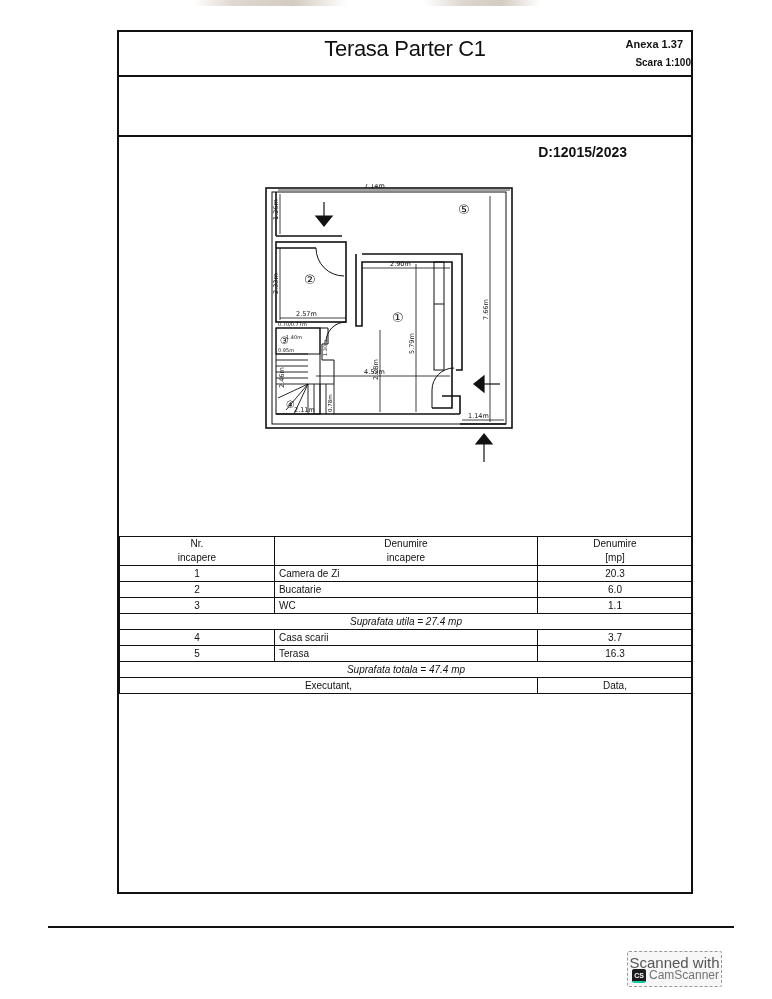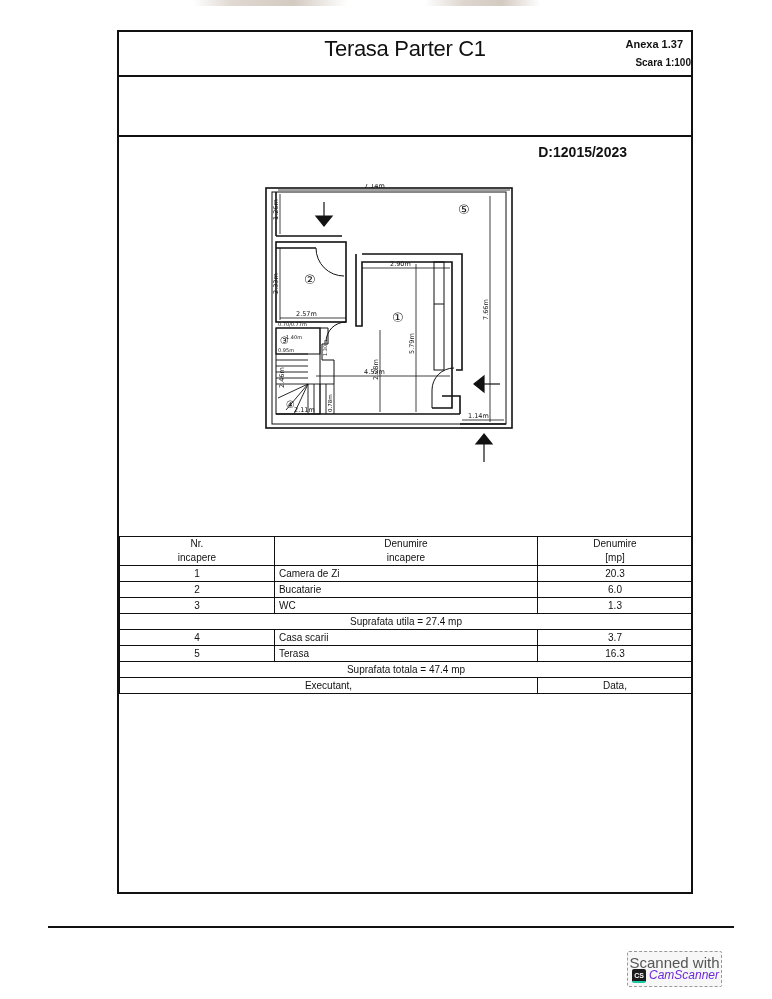--- a/index.html
+++ b/index.html
@@ -18,31 +18,31 @@
   .blank-row { position: absolute; left: 0; top: 43px; width: 100%; height: 60px; border-bottom: 2px solid #111; }
   .docnum { position: absolute; right: 64px; top: 112px; font-size: 14px; font-weight: bold; }
   .plan { position: absolute; left: 145px; top: 152px; width: 260px; height: 280px; }
   .plan text { font-family: "DejaVu Sans", sans-serif; }
   table.rooms { position: absolute; left: 0; top: 504px; width: 574px; border-collapse: collapse; font-size: 10px; }
   table.rooms td, table.rooms th { border: 1.5px solid #111; padding: 0 4px; height: 15px; font-weight: normal; }
   table.rooms th { font-size: 10px; line-height: 14px; }
   table.rooms .c-nr { width: 120px; text-align: center; }
   table.rooms .c-name { width: 210px; text-align: left; }
   table.rooms .c-area { text-align: center; }
-  table.rooms .summary { text-align: center; }
+  table.rooms .summary { text-align: center; font-style: italic; }
   table.rooms .sig-exec { text-align: center; }
   table.rooms .sig-date { text-align: center; width: 120px; }
   .bottom-line { position: absolute; left: 48px; top: 926px; width: 686px; height: 0; border-top: 2px solid #111; }
   .camscanner { position: absolute; left: 627px; top: 951px; width: 95px; height: 36px;
     border: 1px dashed #999; border-radius: 2px; background: #f7f7f7; box-sizing: border-box; }
   .cs-top { position: absolute; left: 0; width: 100%; top: 2px; text-align: center; font-size: 15px; color: #555; }
   .cs-logo { position: absolute; left: 4px; top: 17px; width: 14px; height: 14px; background: #1c1c1c;
     border-radius: 2px; color: #fff; font-size: 7px; font-weight: bold; text-align: center; line-height: 14px;
     border-bottom: 2px solid #19c7a0; box-sizing: border-box; }
-  .cs-name { position: absolute; left: 21px; top: 16px; font-size: 12px; color: #6d28d9; font-style: italic; }
+  .cs-name { position: absolute; left: 21px; top: 16px; font-size: 12px; color: #737373; }
 </style>
 </head>
 <body>
 
 <div class="scan-top"></div>
 
 <div class="sheet">
 
   <div class="title-row">
     <div class="title">Terasa Parter C1</div>
@@ -182,21 +182,21 @@
       <td class="c-area">20.3</td>
     </tr>
     <tr>
       <td class="c-nr">2</td>
       <td class="c-name">Bucatarie</td>
       <td class="c-area">6.0</td>
     </tr>
     <tr>
       <td class="c-nr">3</td>
       <td class="c-name">WC</td>
-      <td class="c-area">1.3</td>
+      <td class="c-area">1.1</td>
     </tr>
     <tr>
       <td colspan="3" class="summary">Suprafata utila = 27.4 mp</td>
     </tr>
     <tr>
       <td class="c-nr">4</td>
       <td class="c-name">Casa scarii</td>
       <td class="c-area">3.7</td>
     </tr>
     <tr>

